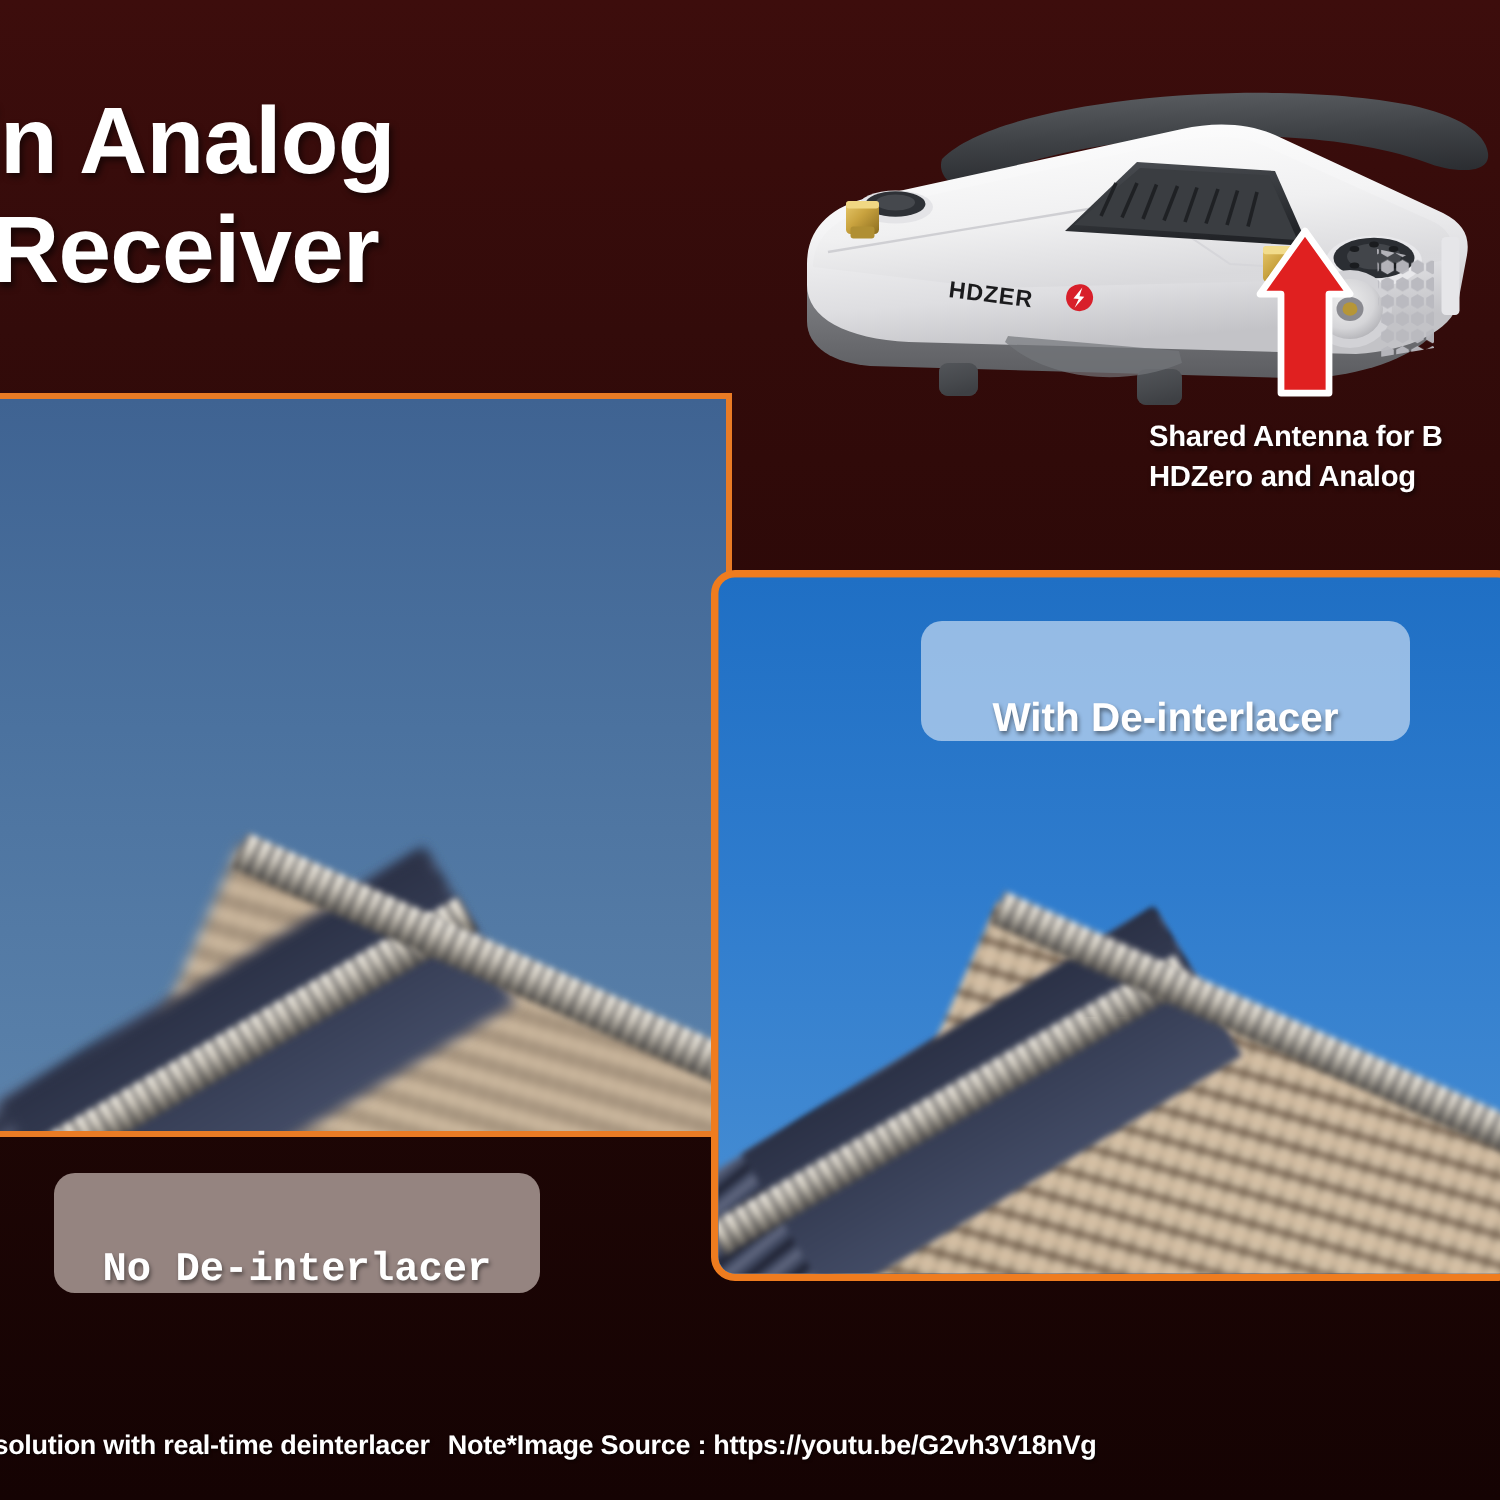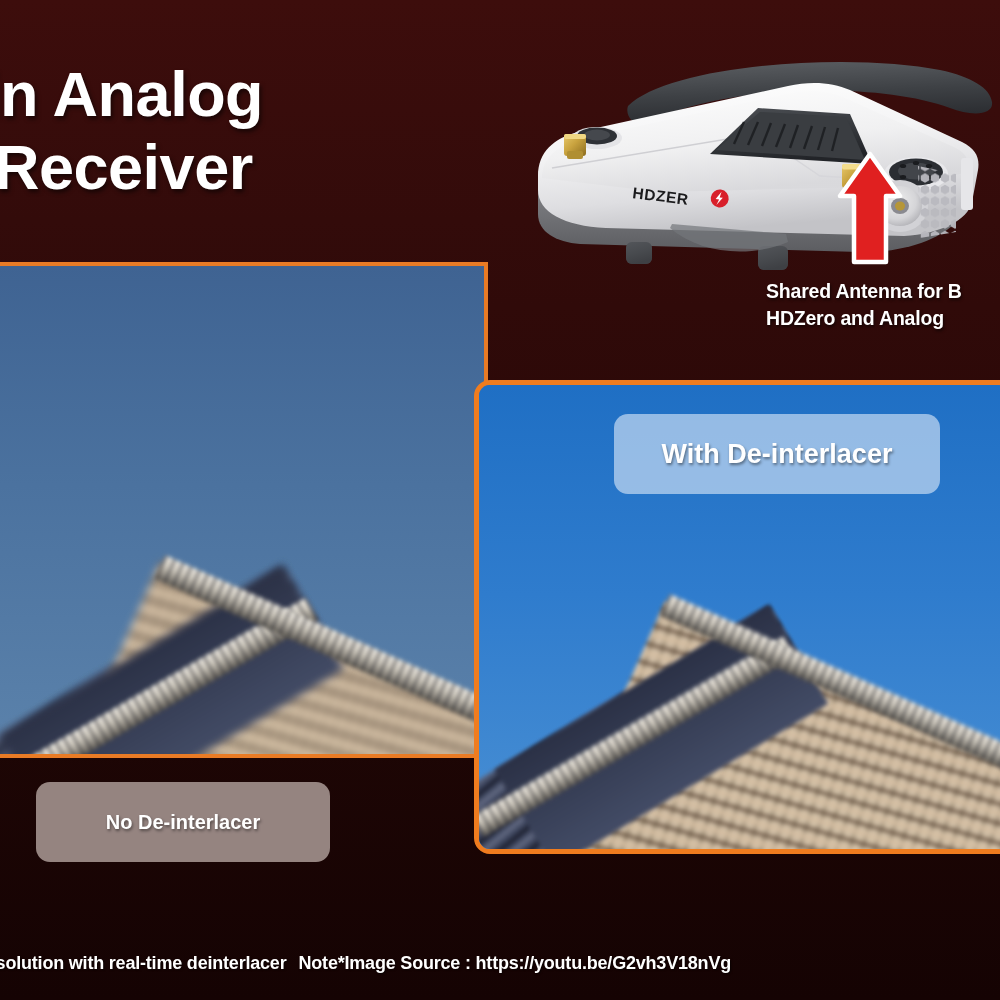--- a/index.html
+++ b/index.html
@@ -167,44 +167,45 @@
   }
   .blurS { filter: blur(2.2px); }
   .blurL { filter: blur(4.2px); }
 
   
   .badge {
     position: absolute;
     font-weight: bold;
     color: #ffffff;
     display: flex;
-    align-items: center;
+    align-items: flex-end;
     justify-content: center;
     text-shadow: 1px 2px 3px rgba(0,0,0,0.45);
     white-space: nowrap;
   }
   #badge-with {
     left: 614px;
     top: 414px;
     width: 326px;
     height: 80px;
     border-radius: 14px;
     font-size: 27px;
     background: rgba(220,232,248,0.62);
     z-index: 9;
   }
   #badge-no {
     left: 36px;
     top: 782px;
-    width: 294px;
+    width: 324px;
     height: 80px;
     border-radius: 14px;
-    font-size: 20px;
+    font-size: 27px;
     background: rgba(166,150,146,0.88);
     z-index: 9;
+    font-family: Liberation Mono, monospace;
   }
 
   
   #footer {
     position: absolute;
     left: -103px;
     top: 953px;
     width: 1200px;
     color: #ffffff;
     font-size: 18px;

